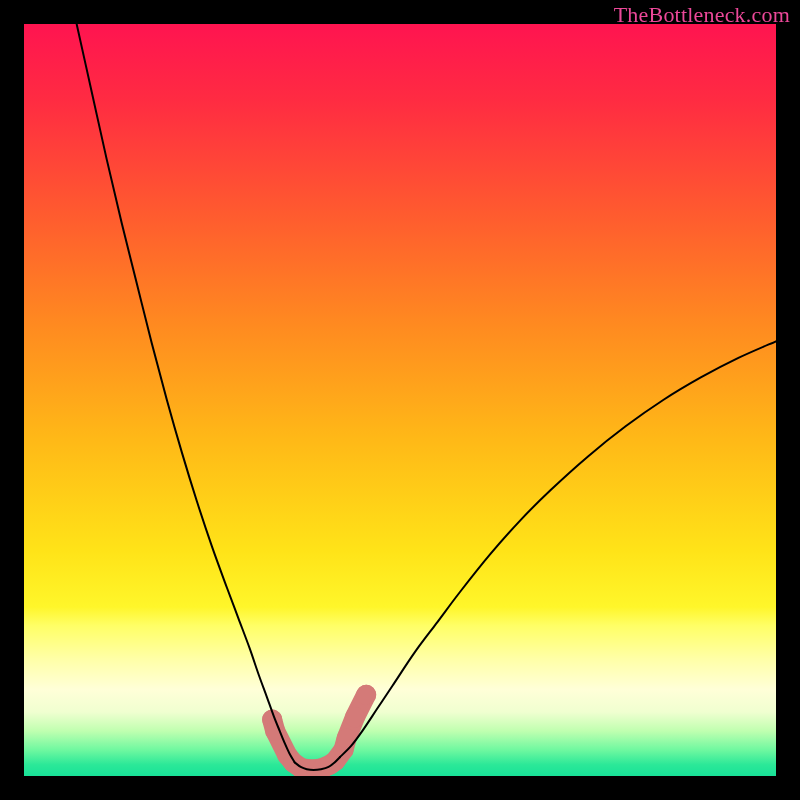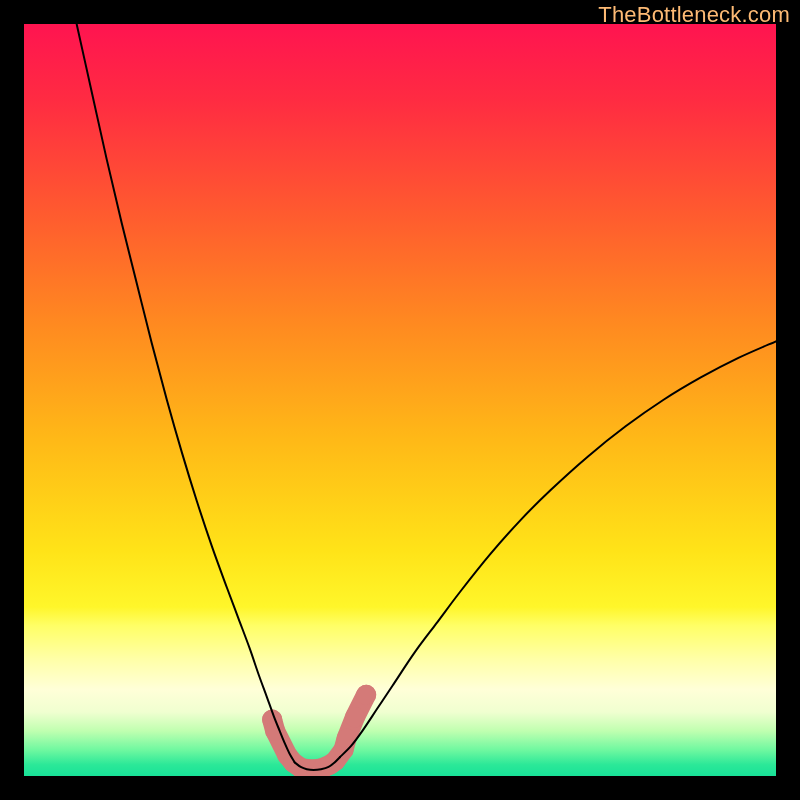--- a/index.html
+++ b/index.html
@@ -23,23 +23,23 @@
     left: 24px;
     top: 24px;
     width: 752px;
     height: 752px;
     overflow: hidden;
   }
   .watermark {
     position: absolute;
     top: 2px;
     right: 10px;
-    font-family: Liberation Sans, sans-serif;
+    font-family: Liberation Serif, serif;
     font-size: 22px;
-    color: #fdba74;
+    color: #ec4899;
     letter-spacing: 0.2px;
   }
   svg {
     display: block;
   }
 </style>
 </head>
 <body>
 
 <div class="frame">

